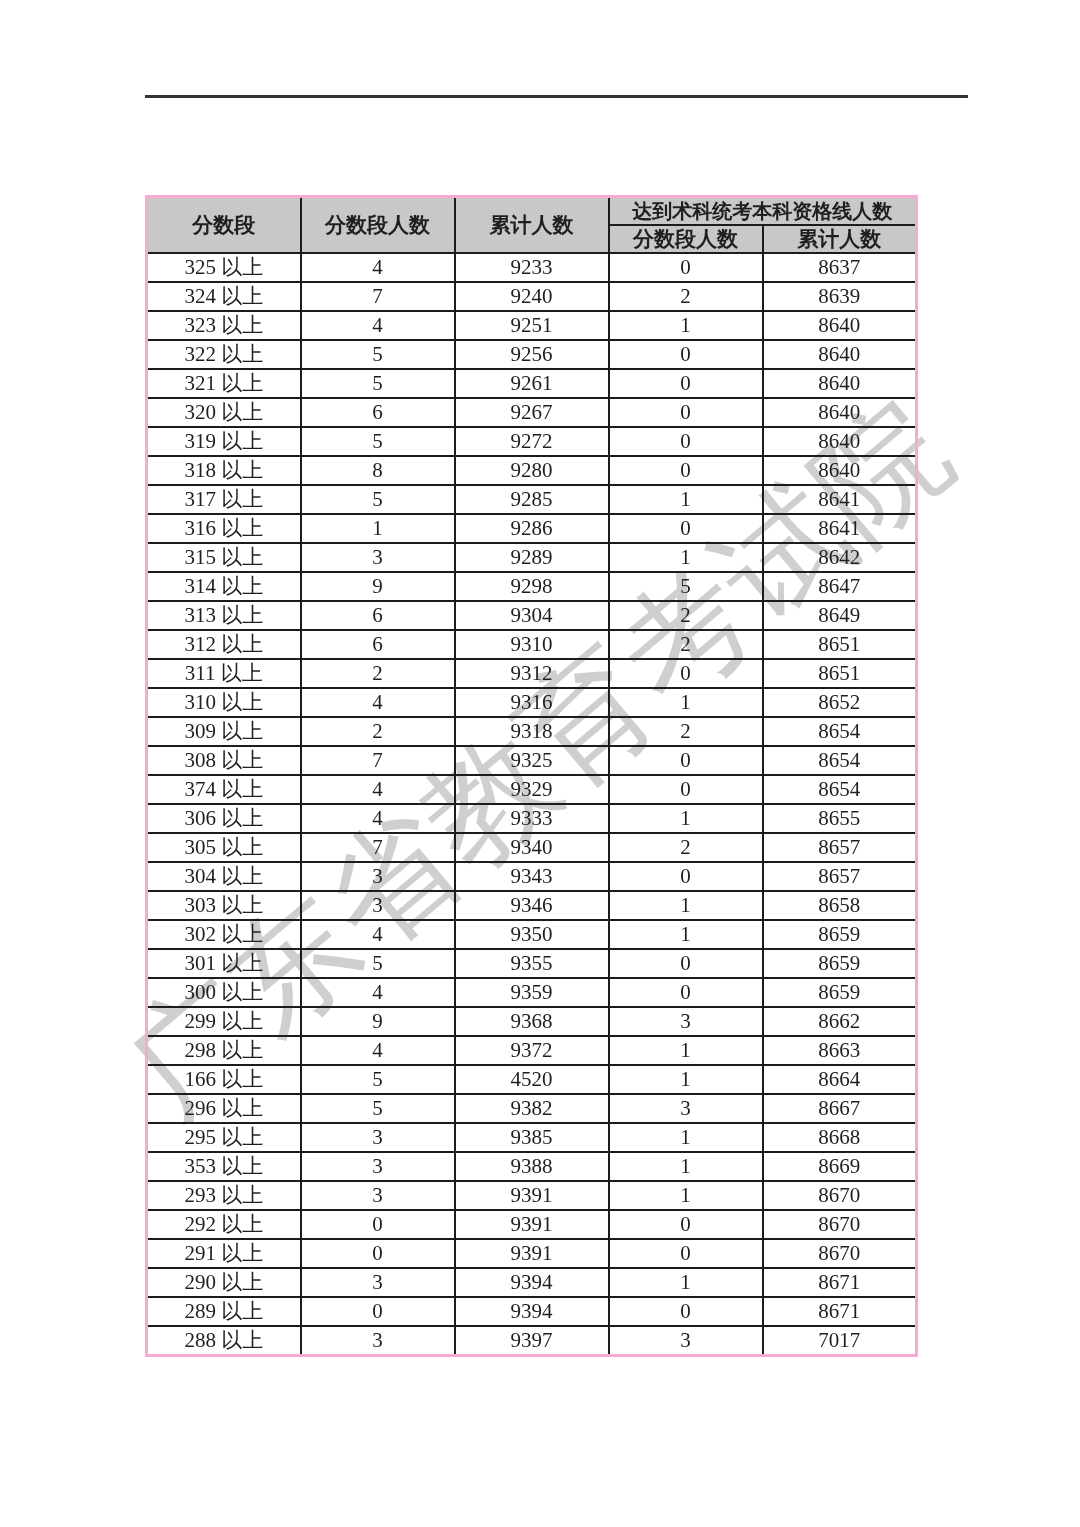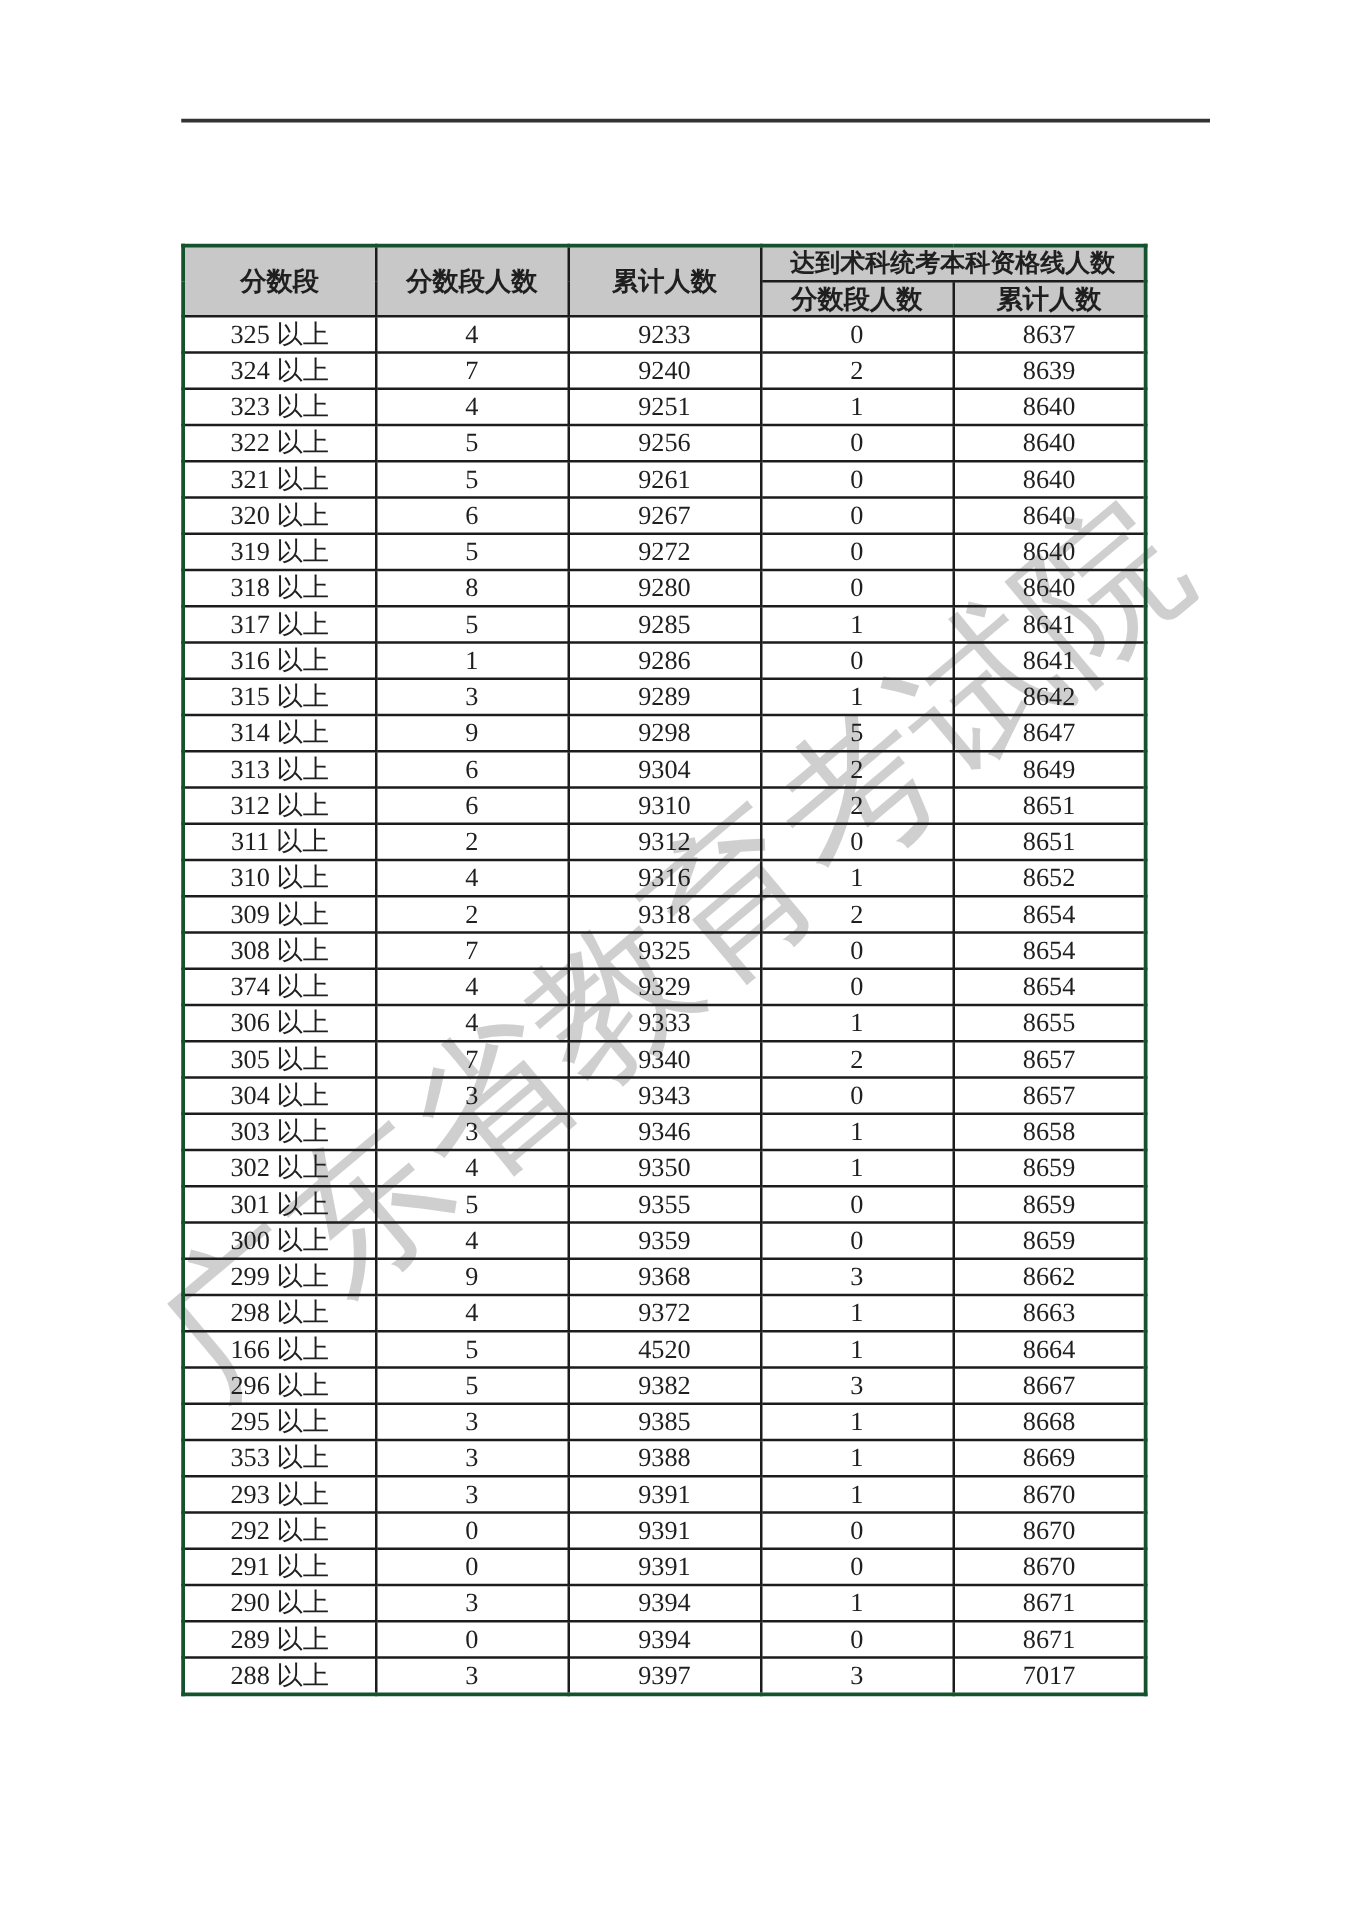--- a/index.html
+++ b/index.html
@@ -66,21 +66,21 @@
   }
   .score-table thead th.group-header {
     font-size: 20px;
   }
   .score-table tbody td {
     background: transparent;
     font-size: 21px;
     height: 27px;
     line-height: 27px;
   }
-  .score-table { border: 3px solid #14532d; padding-left: 21px; }
+  .score-table { border: 3px solid #f9a8d4; padding-left: 21px; }
 </style>
 </head>
 <body>
 
 <div class="page">
 
   <div class="top-rule"></div>
 
   <div class="watermark">广东省教育考试院</div>
 

